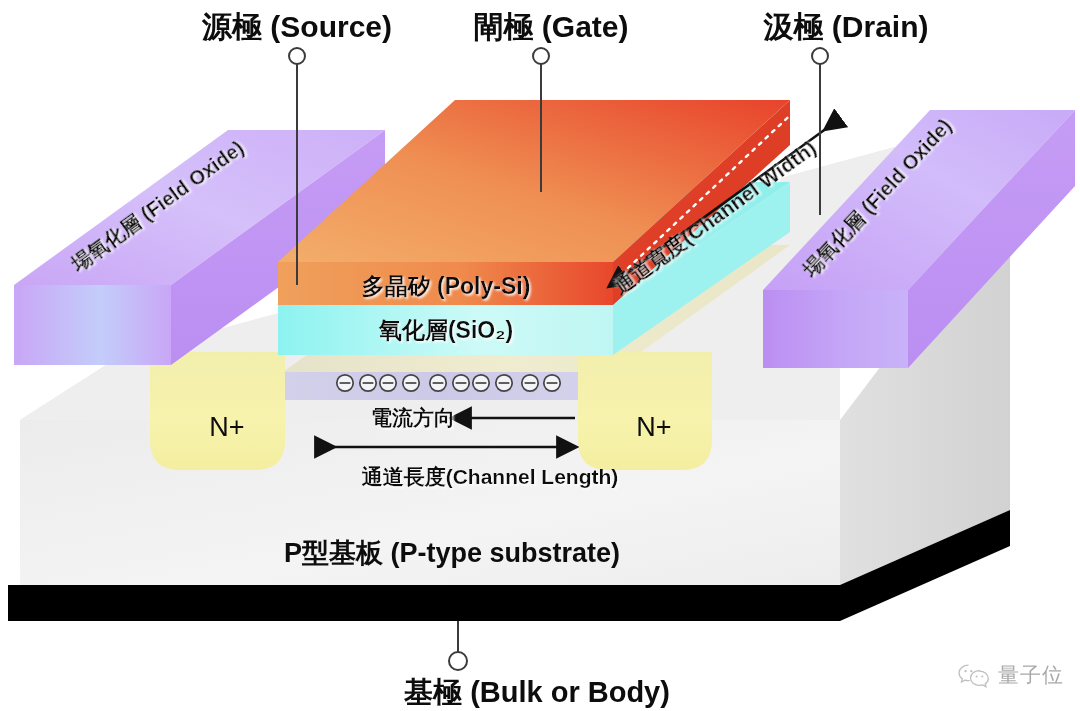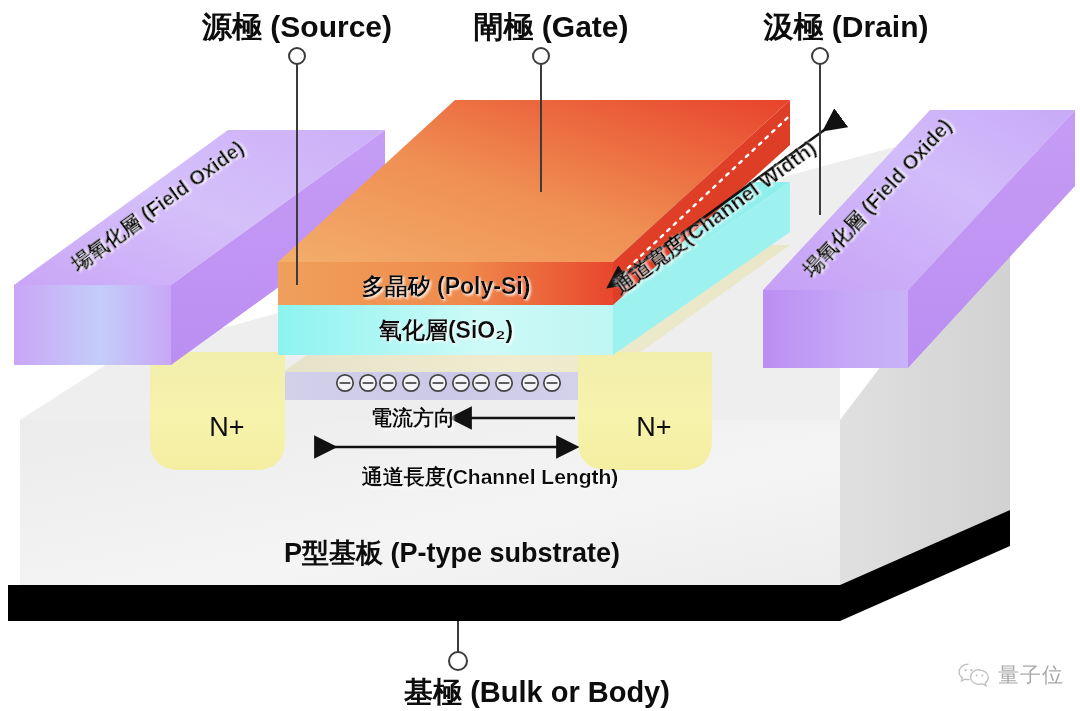--- a/index.html
+++ b/index.html
@@ -72,21 +72,21 @@
   .dimline {
     stroke: #111111;
     stroke-width: 2.6;
     fill: none;
   }
   .watermark {
     position: absolute;
     right: 16px;
     bottom: 22px;
     display: flex;
-    align-items: center;
+    align-items: flex-end;
     gap: 7px;
     opacity: 0.85;
   }
   .wm-text {
     font-family: "DejaVu Sans", sans-serif;
     font-size: 21px;
     color: #9a9a9a;
     letter-spacing: 1px;
   }
 </style>

